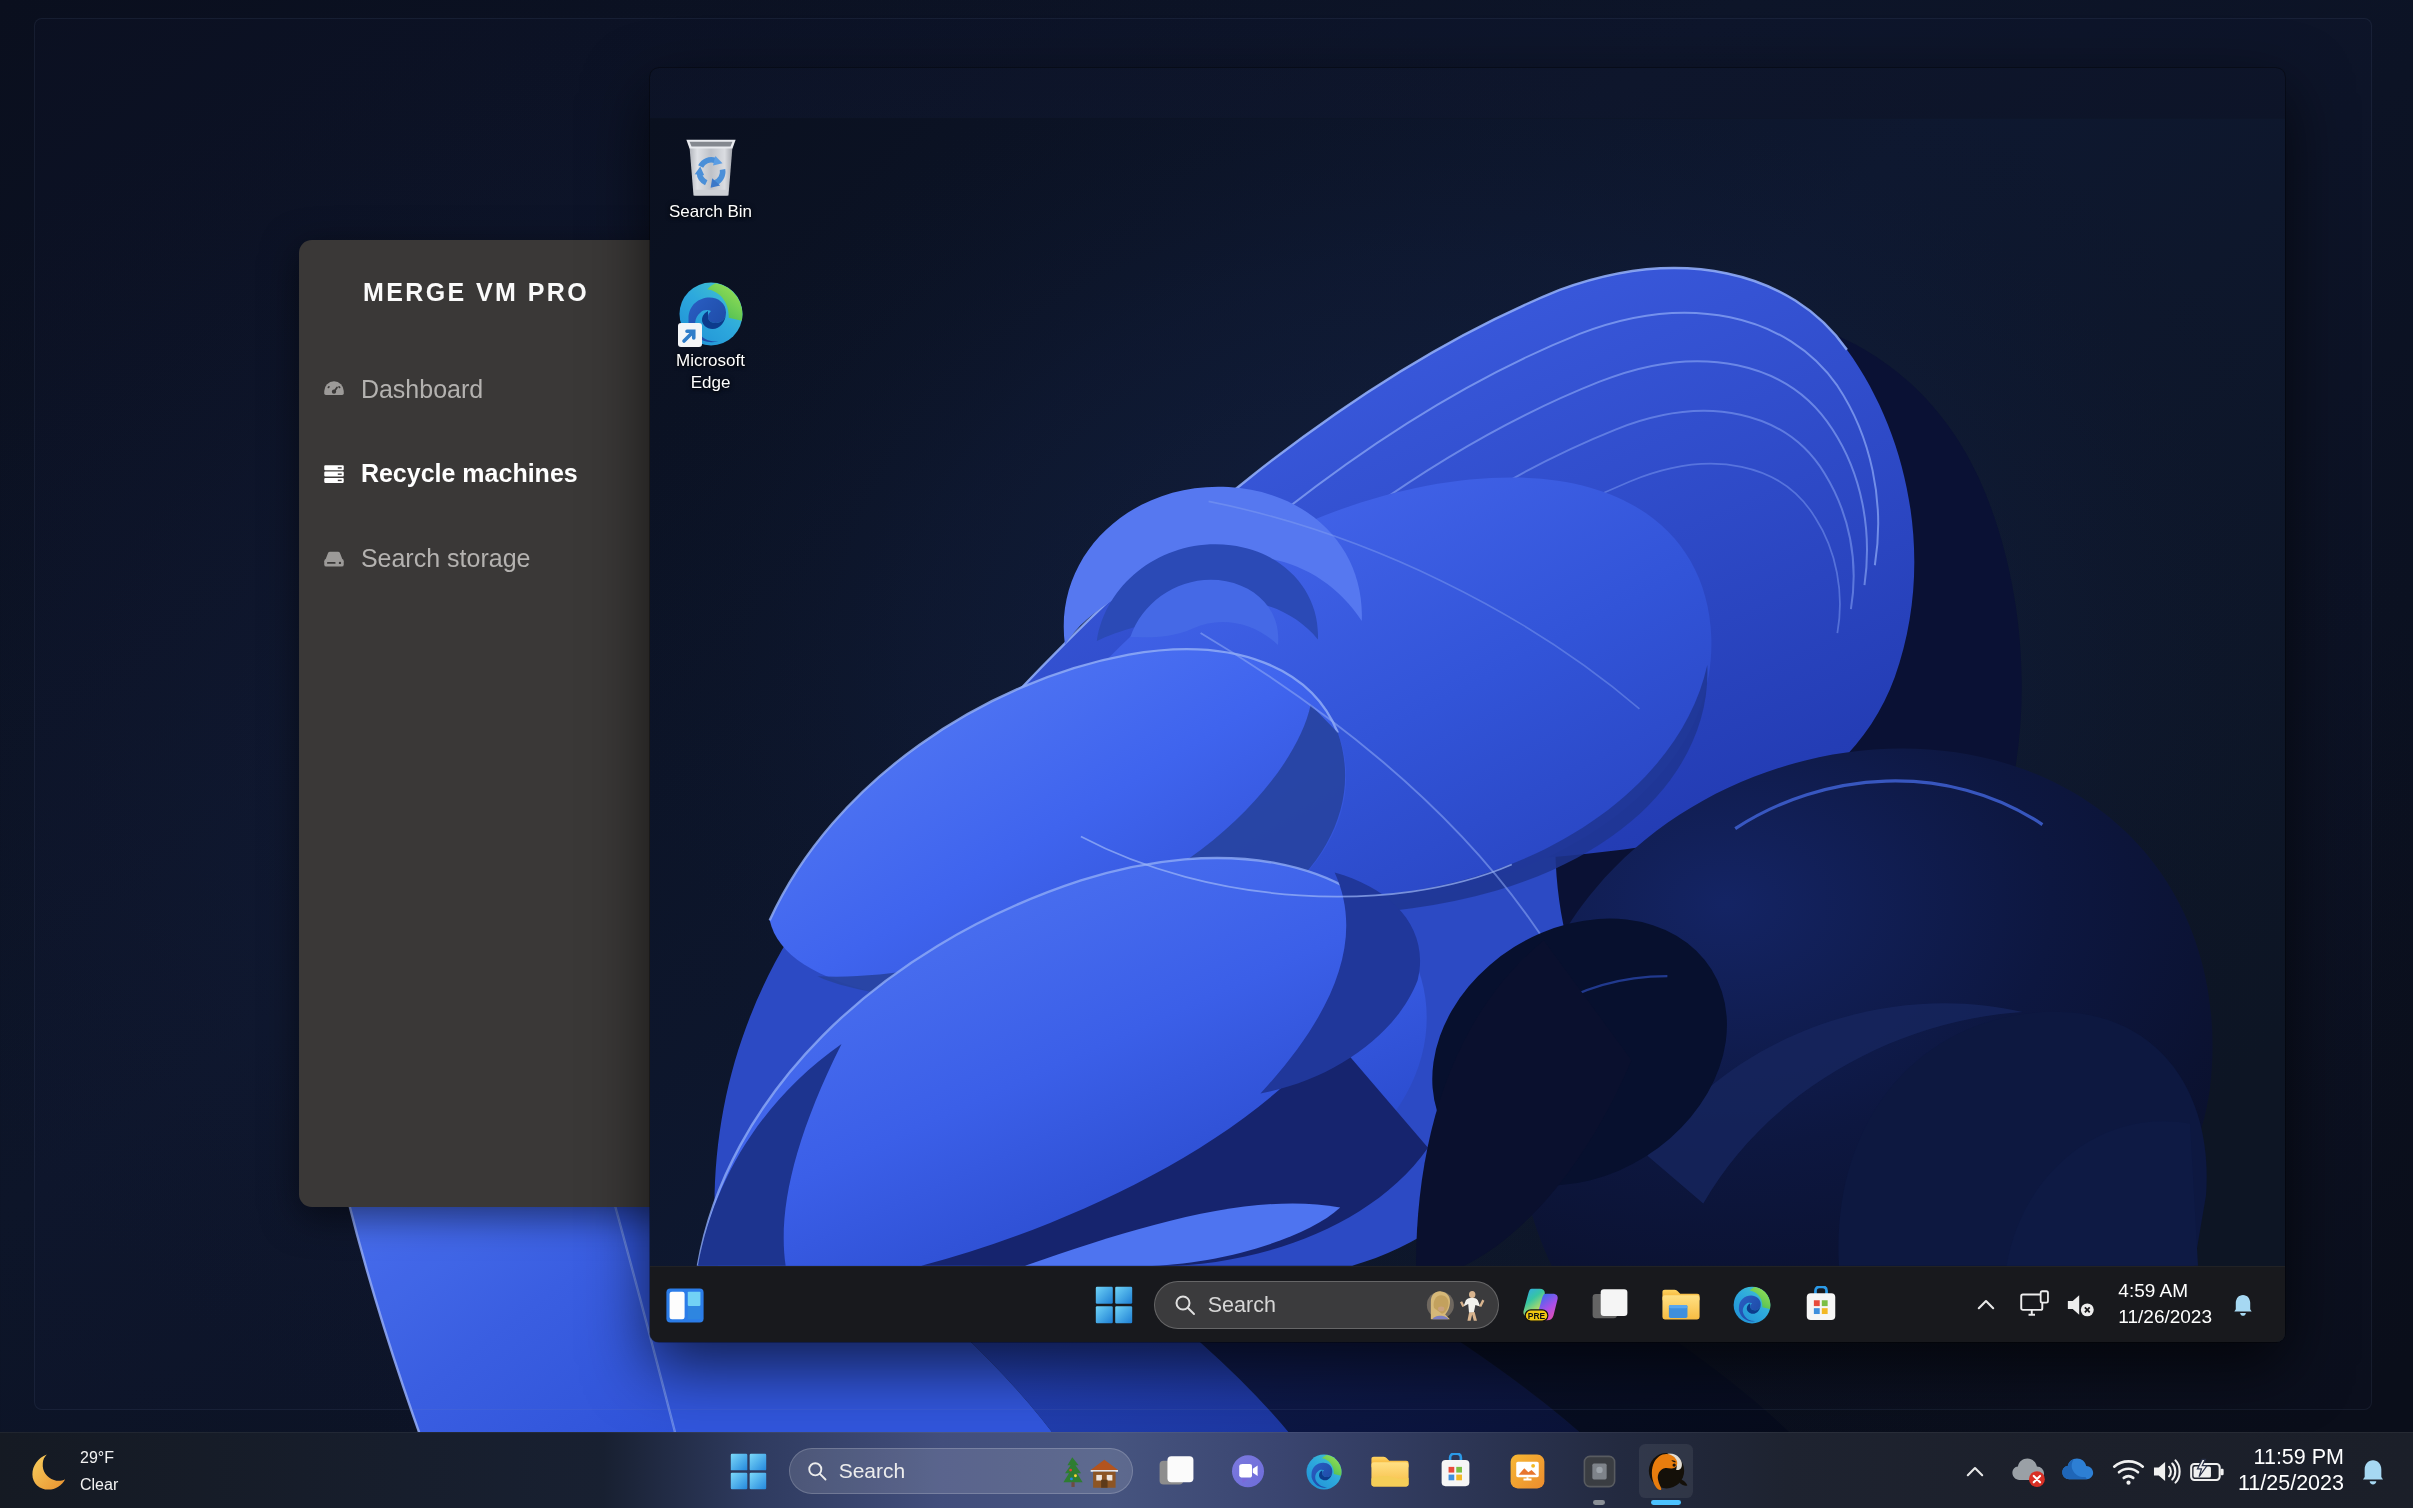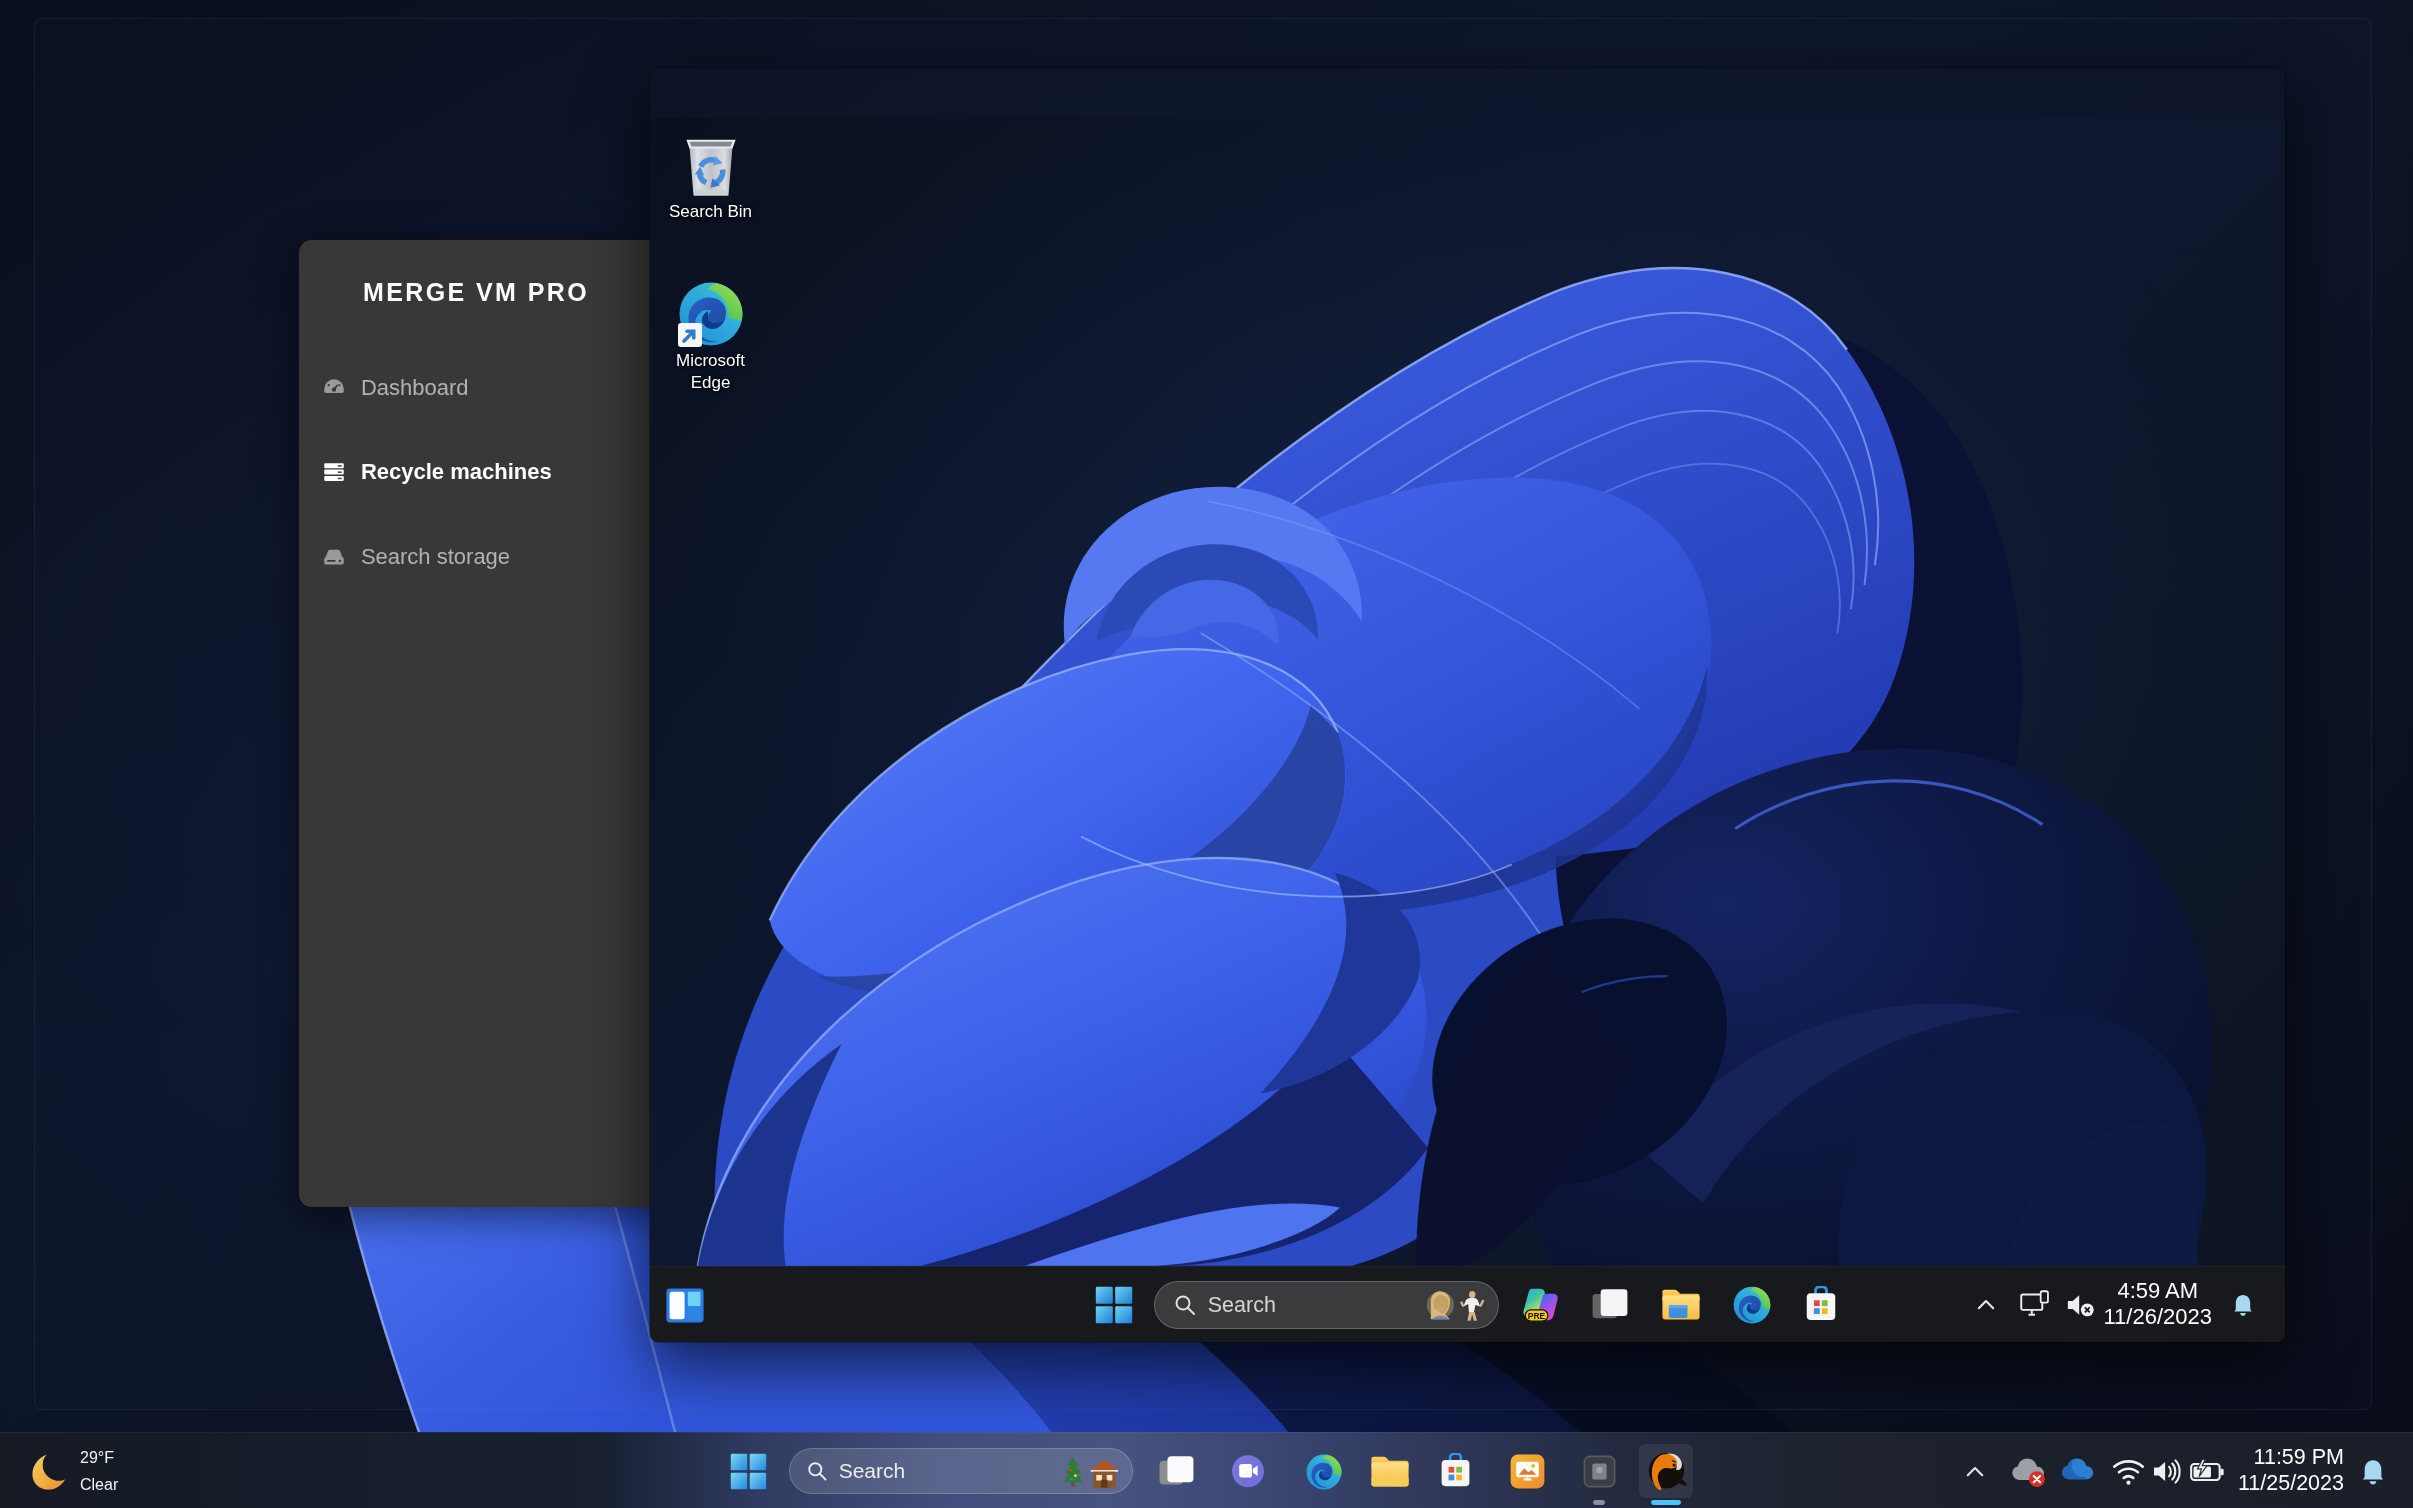--- a/index.html
+++ b/index.html
@@ -4,36 +4,36 @@
 <style>
   html,body{margin:0;padding:0;background:#05080f;}
   *{box-sizing:border-box;font-family:"Liberation Sans",sans-serif;}
   #screen{position:relative;width:2413px;height:1508px;overflow:hidden;background:#0a0f1d;}
   #hostwall{position:absolute;left:0;top:0;}
   #appwin{position:absolute;left:34px;top:17.6px;width:2338px;height:1392px;border:0.8px solid rgba(130,150,185,0.10);border-radius:8px;background:rgba(90,120,180,0.02);}
   
   #sidebar{position:absolute;left:263px;top:240px;width:383px;height:967px;background:#3a3837;border-radius:12.8px;box-shadow:0 9.6px 36px rgba(0,0,0,0.5);margin-left:36px;}
   #sidebar .strip{position:absolute;right:0;top:0;width:29px;height:100%;background:#2b2a2a;border-radius:0 12.8px 12.8px 0;}
   #sidebar h1{margin:0;position:absolute;top:38px;left:0;width:354px;text-align:center;font-size:25px;font-weight:bold;letter-spacing:2.4px;color:#fafafa;}
-  .navitem{position:absolute;left:22.3px;display:flex;align-items:center;color:#b4b2b0;font-size:22px;}
+  .navitem{position:absolute;left:22.3px;display:flex;align-items:center;color:#b4b2b0;font-size:25px;}
   .navitem svg{margin-right:13.6px;}
   .navitem.active{color:#ffffff;font-weight:bold;}
   
   #qemu{position:absolute;left:650px;top:68px;width:1635px;height:1274px;border-radius:8.8px;overflow:hidden;box-shadow:0 24px 64px rgba(0,0,0,0.65),0 0 0 0.8px rgba(0,0,0,0.4);}
   #titlebar{position:absolute;left:0;top:0;width:100%;height:50px;background:#f1f1f3;}
   #titlebar .ttext{position:absolute;left:48px;top:14.4px;font-size:21px;color:#15130f;}
   #vmscreen{position:absolute;left:0;top:50px;width:1635px;height:1224px;background:#0c1322;overflow:hidden;}
   .deskicon{position:absolute;text-align:center;color:#fff;}
   .deskicon .lbl{font-size:17px;line-height:22.3px;text-shadow:0 0.8px 2.4px rgba(0,0,0,0.9),0 0 4.8px rgba(0,0,0,0.7);}
   
   #vmtaskbar{position:absolute;left:0;bottom:0;width:1635px;height:76px;background:rgba(25,26,29,0.97);border-top:0.8px solid rgba(255,255,255,0.04);}
   .tbi{position:absolute;top:0;height:76px;display:flex;align-items:center;justify-content:center;}
   #vmsearch{position:absolute;left:504px;top:14.4px;width:345px;height:48px;background:#3b3b3d;border:0.8px solid rgba(255,255,255,0.22);border-radius:24px;display:flex;align-items:center;}
   #vmsearch .stext{color:#d6d6d6;font-size:21.5px;margin-left:11.2px;}
-  #vmclock{position:absolute;right:73px;top:11.2px;text-align:center;color:#fff;font-size:22px;line-height:26px;}
+  #vmclock{position:absolute;right:73px;top:11.2px;text-align:left;color:#fff;font-size:19px;line-height:26px;}
   
   #hosttaskbar{position:absolute;left:0;top:1432px;width:2413px;height:77px;background:linear-gradient(90deg,#151a23 0%,#182031 25%,#2e3a5e 31%,#424e7c 39%,#46547f 46%,#3a4570 53%,#2c3554 61%,#232a40 67%,#1e2330 74%,#1c202b 85%,#1b1f29 100%);border-top:0.8px solid rgba(255,255,255,0.05);}
   .hbi{position:absolute;top:0;height:77px;display:flex;align-items:center;justify-content:center;}
   #hostsearch{position:absolute;left:789px;top:15px;width:344px;height:46px;background:rgba(255,255,255,0.13);border:0.8px solid rgba(255,255,255,0.18);border-radius:23px;display:flex;align-items:center;}
   #hostsearch .stext{color:#ececec;font-size:21px;margin-left:10.4px;}
   #weather{position:absolute;left:80px;top:11.2px;color:#f2f2f2;font-size:16px;line-height:27px;}
   #hostclock{position:absolute;right:69px;top:12px;text-align:right;color:#fff;font-size:21.5px;line-height:25.5px;}
   .underline-ind{position:absolute;bottom:4.8px;height:4.8px;border-radius:2.4px;}
 </style>
 </head>

